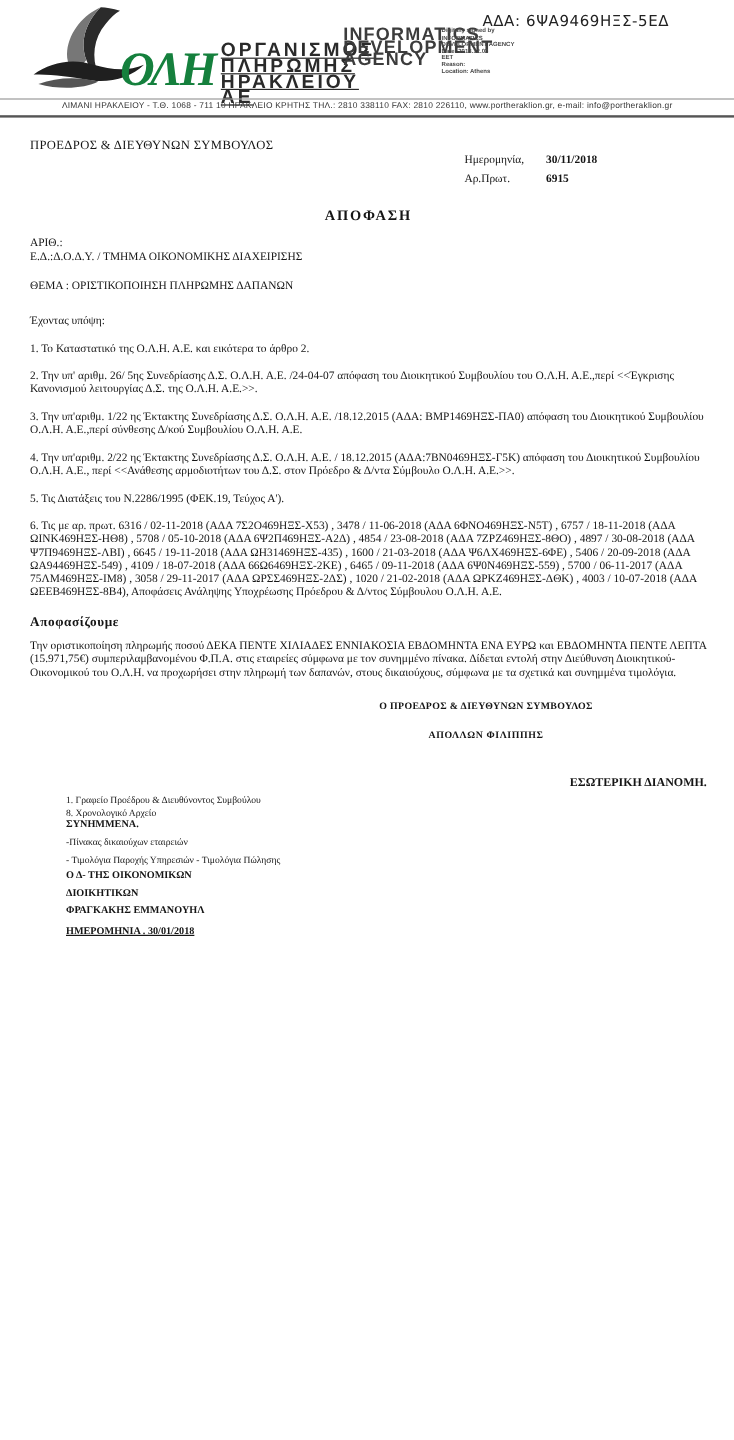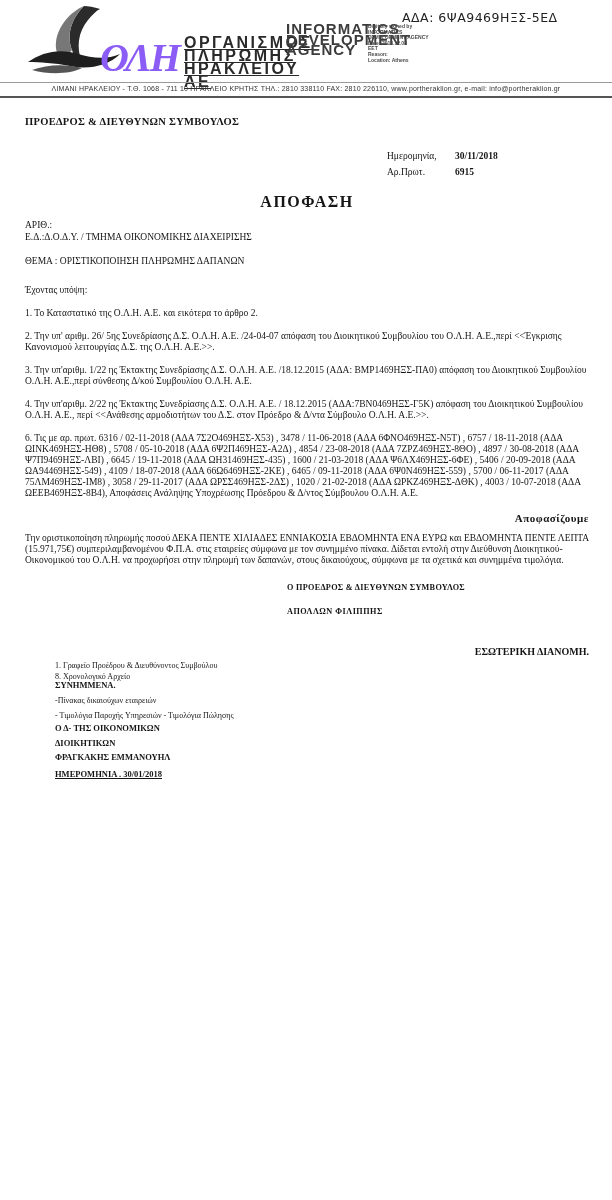--- a/index.html
+++ b/index.html
@@ -9,50 +9,50 @@
   }
   .page{position:absolute;inset:0;background:#fff;}
 
   
   .hdr{position:absolute;left:0;top:0;width:560px;height:100px;}
   .ada{position:absolute;left:402px;top:10px;font-family:"DejaVu Sans",sans-serif;
        font-size:12.5px;letter-spacing:.5px;color:#222;}
   .logo{position:absolute;left:22px;top:4px;width:260px;height:78px;}
   .logo svg{position:absolute;left:0;top:0;}
   .logo-acronym{position:absolute;left:78px;top:30px;font-size:40px;font-weight:bold;
-       font-style:italic;color:#8b5cf6;letter-spacing:-2px;
+       font-style:italic;color:#15803d;letter-spacing:-2px;
        font-family:"Liberation Serif",serif;}
   .orgname{position:absolute;left:162px;top:32px;font-family:"Liberation Sans",sans-serif;
        font-weight:bold;font-size:16px;line-height:13px;letter-spacing:2.5px;color:#2a2a2a;text-decoration:underline;}
   .stamp{position:absolute;left:286px;top:24px;width:180px;}
   .stamp-agency{font-family:"Liberation Sans",sans-serif;font-weight:bold;font-size:15px;
        line-height:10.5px;color:#3c3c3c;letter-spacing:1px;width:78px;float:left;}
   .stamp-details{float:left;margin-left:4px;font-family:"Liberation Sans",sans-serif;
        font-size:5px;line-height:5.6px;color:#4a4a4a;font-weight:bold;width:90px;}
   .rule-top{position:absolute;left:0;top:82px;width:612px;border-top:1px solid #9a9a9a;}
   .addr{position:absolute;left:0;top:85px;width:612px;text-align:center;
        font-family:"Liberation Sans",sans-serif;font-size:7px;color:#333;letter-spacing:.2px;}
   .rule-bot{position:absolute;left:0;top:96px;width:612px;border-top:2px solid #555;}
 
   
   .main{position:absolute;left:25px;top:116px;width:564px;font-size:9.5px;line-height:11px;color:#151515;}
-  .office-title{font-weight:bold;font-size:10.5px;letter-spacing:.3px;}
-  .meta{margin-left:362px;margin-top:24px;}
+  .office-title{font-weight:normal;font-size:10.5px;letter-spacing:.3px;}
+  .meta{margin-left:362px;margin-top:2px;}
   .meta-row{display:flex;height:16px;}
   .meta-label{width:68px;}
   .meta-value{font-weight:bold;}
-  .decision-title{text-align:center;font-weight:bold;font-size:16px;letter-spacing:1.5px;margin-top:13px;}
+  .decision-title{text-align:center;font-weight:bold;font-size:12px;letter-spacing:1.5px;margin-top:13px;}
   .arith{margin-top:13px;}
   .dept{margin-top:1px;}
   .subject{margin-top:13px;}
   .having{margin-top:18px;}
   .item{margin-top:12px;}
-  .decide-head{text-align:right;font-weight:bold;font-size:11px;letter-spacing:.5px;margin-top:14px;}
+  .decide-head{text-align:left;font-weight:bold;font-size:11px;letter-spacing:.5px;margin-top:14px;}
   .decide-par{margin-top:9px;}
-  .pres-block{margin-left:262px;width:236px;text-align:left;margin-top:16px;
+  .pres-block{margin-left:262px;width:236px;text-align:center;margin-top:16px;
        font-family:"Liberation Serif",serif;}
   .pres-title{font-weight:bold;font-size:8.2px;letter-spacing:.3px;}
   .pres-name{font-weight:bold;font-size:8.2px;letter-spacing:.5px;margin-top:13px;}
   .dist{margin-left:30px;margin-top:30px;font-size:8px;line-height:9px;}
   .dist-head{font-weight:bold;font-size:10px;text-align:right;}
   .dist-item{margin-top:5px;}
   .dist-item-tight{margin-top:2px;}
   .attach-head{font-weight:bold;font-size:8.5px;}
   .attach-item{margin-top:6px;}
   .dir-line1{font-weight:bold;font-size:8.5px;margin-top:4px;}
@@ -125,20 +125,21 @@
     <div class="dept">Ε.Δ.:Δ.Ο.Δ.Υ. / ΤΜΗΜΑ ΟΙΚΟΝΟΜΙΚΗΣ ΔΙΑΧΕΙΡΙΣΗΣ</div>
 
     <div class="subject">ΘΕΜΑ : ΟΡΙΣΤΙΚΟΠΟΙΗΣΗ ΠΛΗΡΩΜΗΣ ΔΑΠΑΝΩΝ</div>
 
     <div class="having">Έχοντας υπόψη:</div>
 
     <div class="item">1. Το Καταστατικό της Ο.Λ.Η. Α.Ε. και εικότερα το άρθρο 2.</div>
     <div class="item">2. Την υπ' αριθμ. 26/ 5ης Συνεδρίασης Δ.Σ. Ο.Λ.Η. Α.Ε. /24-04-07 απόφαση του Διοικητικού Συμβουλίου του Ο.Λ.Η. Α.Ε.,περί &lt;&lt;Έγκρισης Κανονισμού λειτουργίας Δ.Σ. της Ο.Λ.Η. Α.Ε.&gt;&gt;.</div>
     <div class="item">3. Την υπ'αριθμ. 1/22 ης Έκτακτης Συνεδρίασης Δ.Σ. Ο.Λ.Η. Α.Ε. /18.12.2015 (ΑΔΑ: ΒΜΡ1469ΗΞΣ-ΠΑ0) απόφαση του Διοικητικού Συμβουλίου Ο.Λ.Η. Α.Ε.,περί σύνθεσης Δ/κού Συμβουλίου Ο.Λ.Η. Α.Ε.</div>
     <div class="item">4. Την υπ'αριθμ. 2/22 ης Έκτακτης Συνεδρίασης Δ.Σ. Ο.Λ.Η. Α.Ε. / 18.12.2015 (ΑΔΑ:7ΒΝ0469ΗΞΣ-Γ5Κ) απόφαση του Διοικητικού Συμβουλίου Ο.Λ.Η. Α.Ε., περί &lt;&lt;Ανάθεσης αρμοδιοτήτων του Δ.Σ. στον Πρόεδρο &amp; Δ/ντα Σύμβουλο Ο.Λ.Η. Α.Ε.&gt;&gt;.</div>
+    <div class="item">5. Τις Διατάξεις του Ν.2286/1995 (ΦΕΚ.19, Τεύχος Α').</div>
     <div class="item">6. Τις με αρ. πρωτ. 6316 / 02-11-2018 (ΑΔΑ  7Σ2Ο469ΗΞΣ-Χ53) , 3478 / 11-06-2018 (ΑΔΑ  6ΦΝΟ469ΗΞΣ-Ν5Τ) , 6757 / 18-11-2018 (ΑΔΑ  ΩΙΝΚ469ΗΞΣ-ΗΘ8) , 5708 / 05-10-2018 (ΑΔΑ  6Ψ2Π469ΗΞΣ-Α2Δ) , 4854 / 23-08-2018 (ΑΔΑ 7ΖΡΖ469ΗΞΣ-8ΘΟ) , 4897 / 30-08-2018 (ΑΔΑ  Ψ7Π9469ΗΞΣ-ΛΒΙ) , 6645 / 19-11-2018 (ΑΔΑ  ΩΗ31469ΗΞΣ-435) , 1600 / 21-03-2018 (ΑΔΑ  Ψ6ΛΧ469ΗΞΣ-6ΦΕ) , 5406 / 20-09-2018 (ΑΔΑ  ΩΑ94469ΗΞΣ-549) , 4109 / 18-07-2018 (ΑΔΑ 66Ω6469ΗΞΣ-2ΚΕ) , 6465 / 09-11-2018 (ΑΔΑ  6Ψ0Ν469ΗΞΣ-559) , 5700 / 06-11-2017 (ΑΔΑ  75ΛΜ469ΗΞΣ-ΙΜ8) , 3058 / 29-11-2017 (ΑΔΑ ΩΡΣΣ469ΗΞΣ-2ΔΣ) , 1020 / 21-02-2018 (ΑΔΑ  ΩΡΚΖ469ΗΞΣ-ΔΘΚ) , 4003 / 10-07-2018 (ΑΔΑ  ΩΕΕΒ469ΗΞΣ-8Β4),   Αποφάσεις  Ανάληψης Υποχρέωσης  Πρόεδρου &amp; Δ/ντος  Σύμβουλου Ο.Λ.Η. Α.Ε.</div>
 
     <div class="decide-head">Αποφασίζουμε</div>
     <div class="decide-par">Την οριστικοποίηση πληρωμής ποσού ΔΕΚΑ ΠΕΝΤΕ ΧΙΛΙΑΔΕΣ ΕΝΝΙΑΚΟΣΙΑ ΕΒΔΟΜΗΝΤΑ ΕΝΑ  ΕΥΡΩ και ΕΒΔΟΜΗΝΤΑ ΠΕΝΤΕ  ΛΕΠΤΑ (15.971,75€) συμπεριλαμβανομένου Φ.Π.Α. στις εταιρείες σύμφωνα με τον συνημμένο πίνακα. Δίδεται εντολή στην Διεύθυνση Διοικητικού-Οικονομικού του Ο.Λ.Η. να προχωρήσει στην πληρωμή των δαπανών, στους δικαιούχους, σύμφωνα με  τα σχετικά και συνημμένα τιμολόγια.</div>
 
     <div class="pres-block">
       <div class="pres-title">Ο ΠΡΟΕΔΡΟΣ &amp; ΔΙΕΥΘΥΝΩΝ ΣΥΜΒΟΥΛΟΣ</div>
       <div class="pres-name">ΑΠΟΛΛΩΝ ΦΙΛΙΠΠΗΣ</div>
     </div>
 

